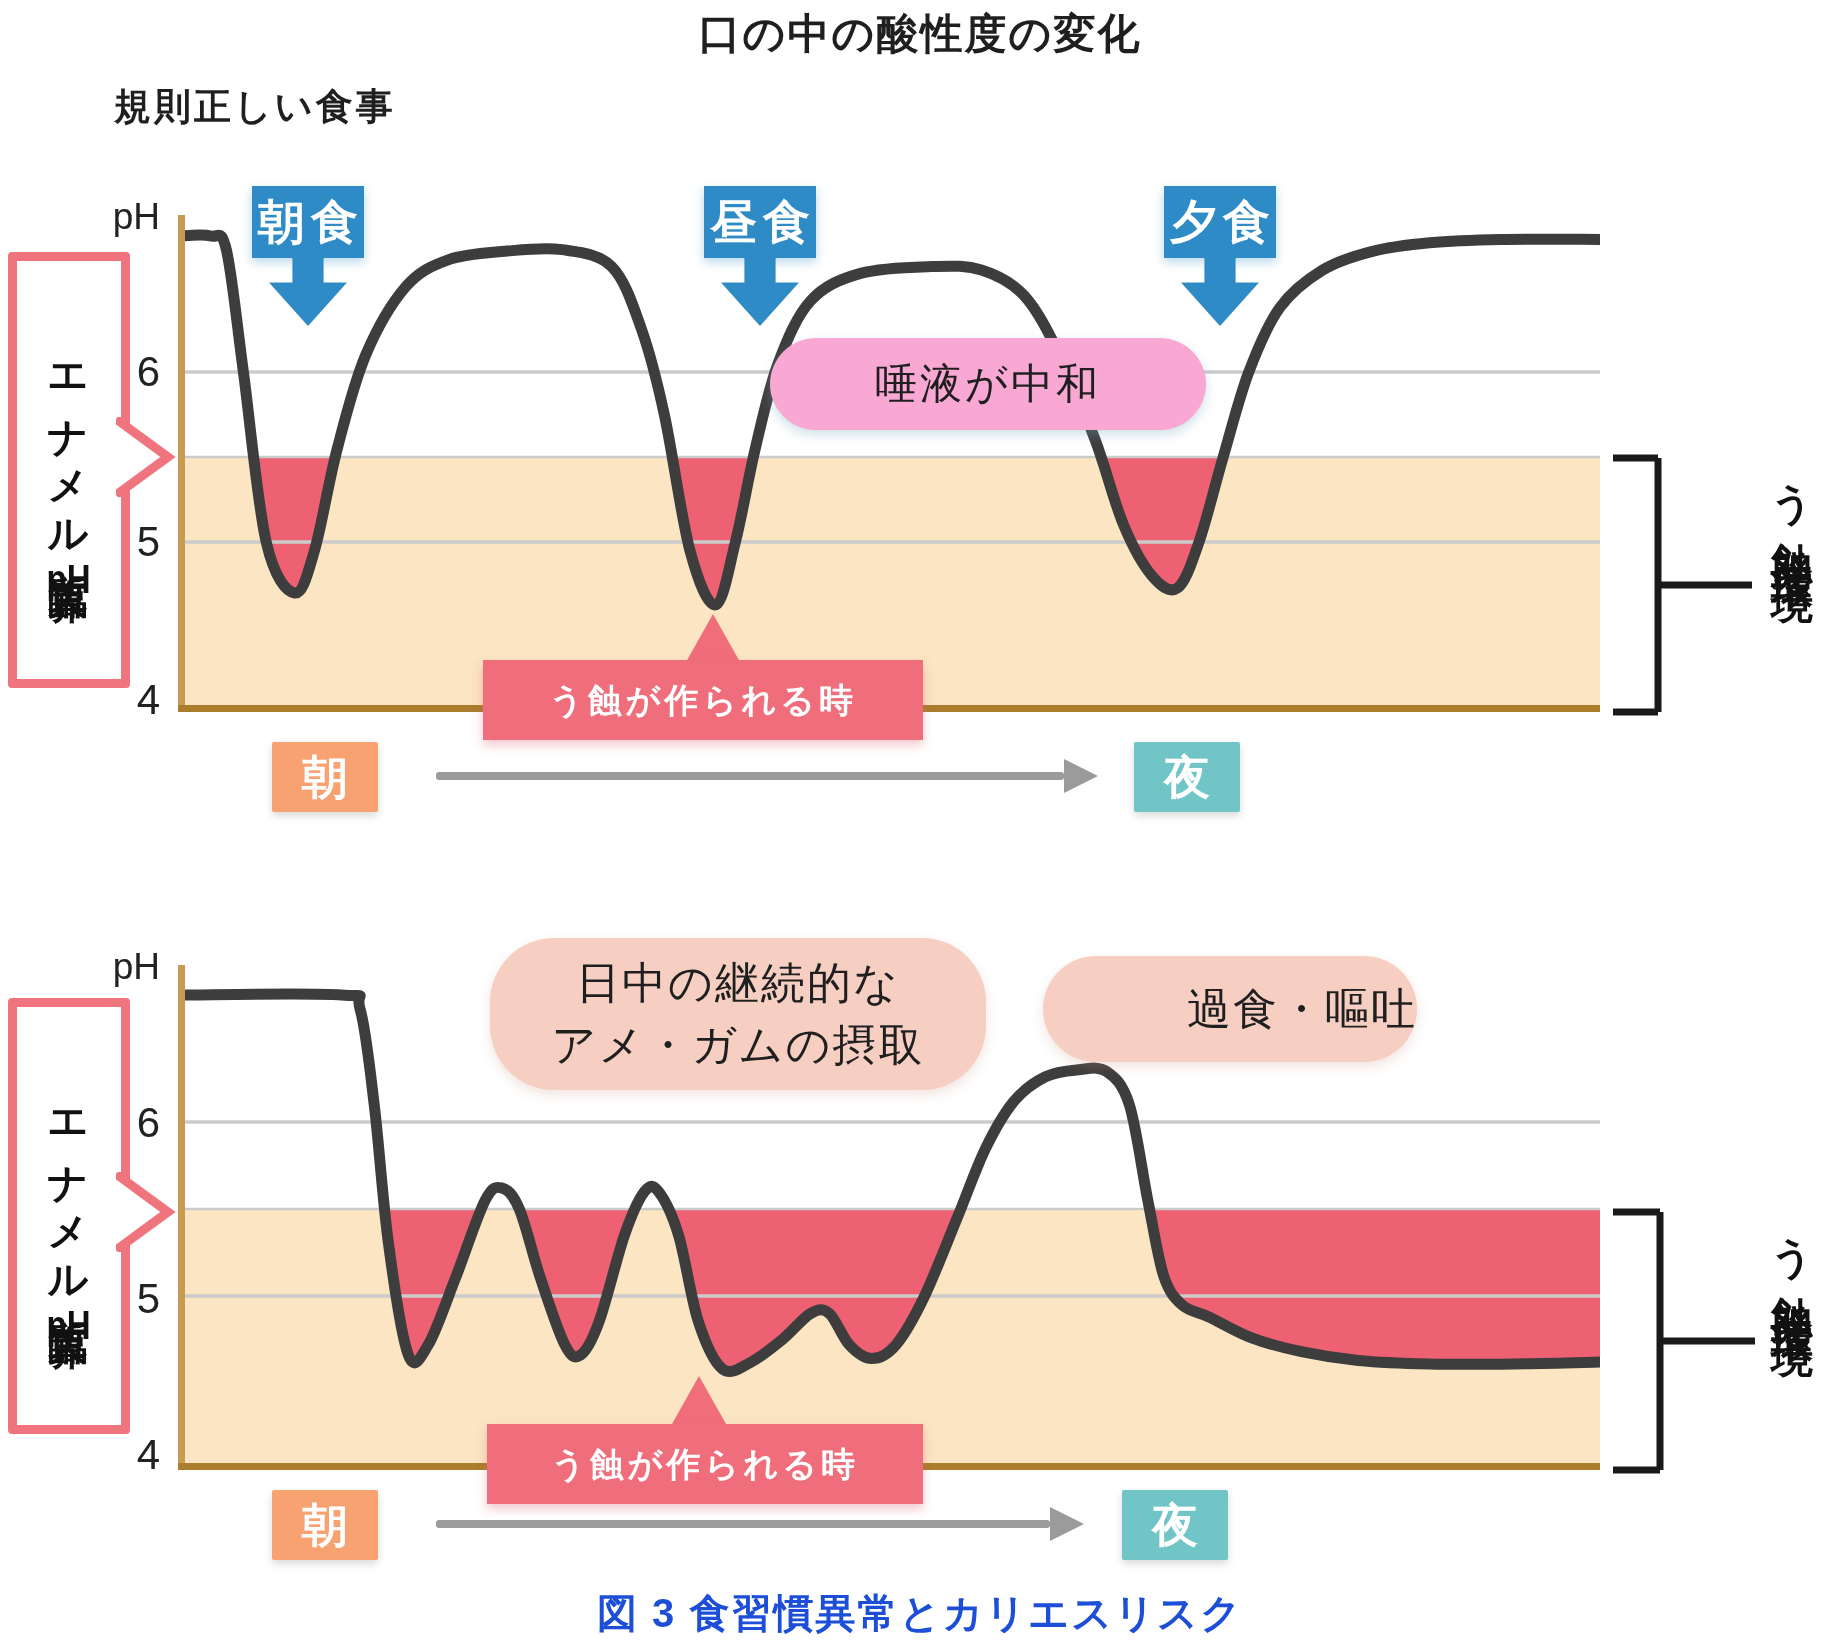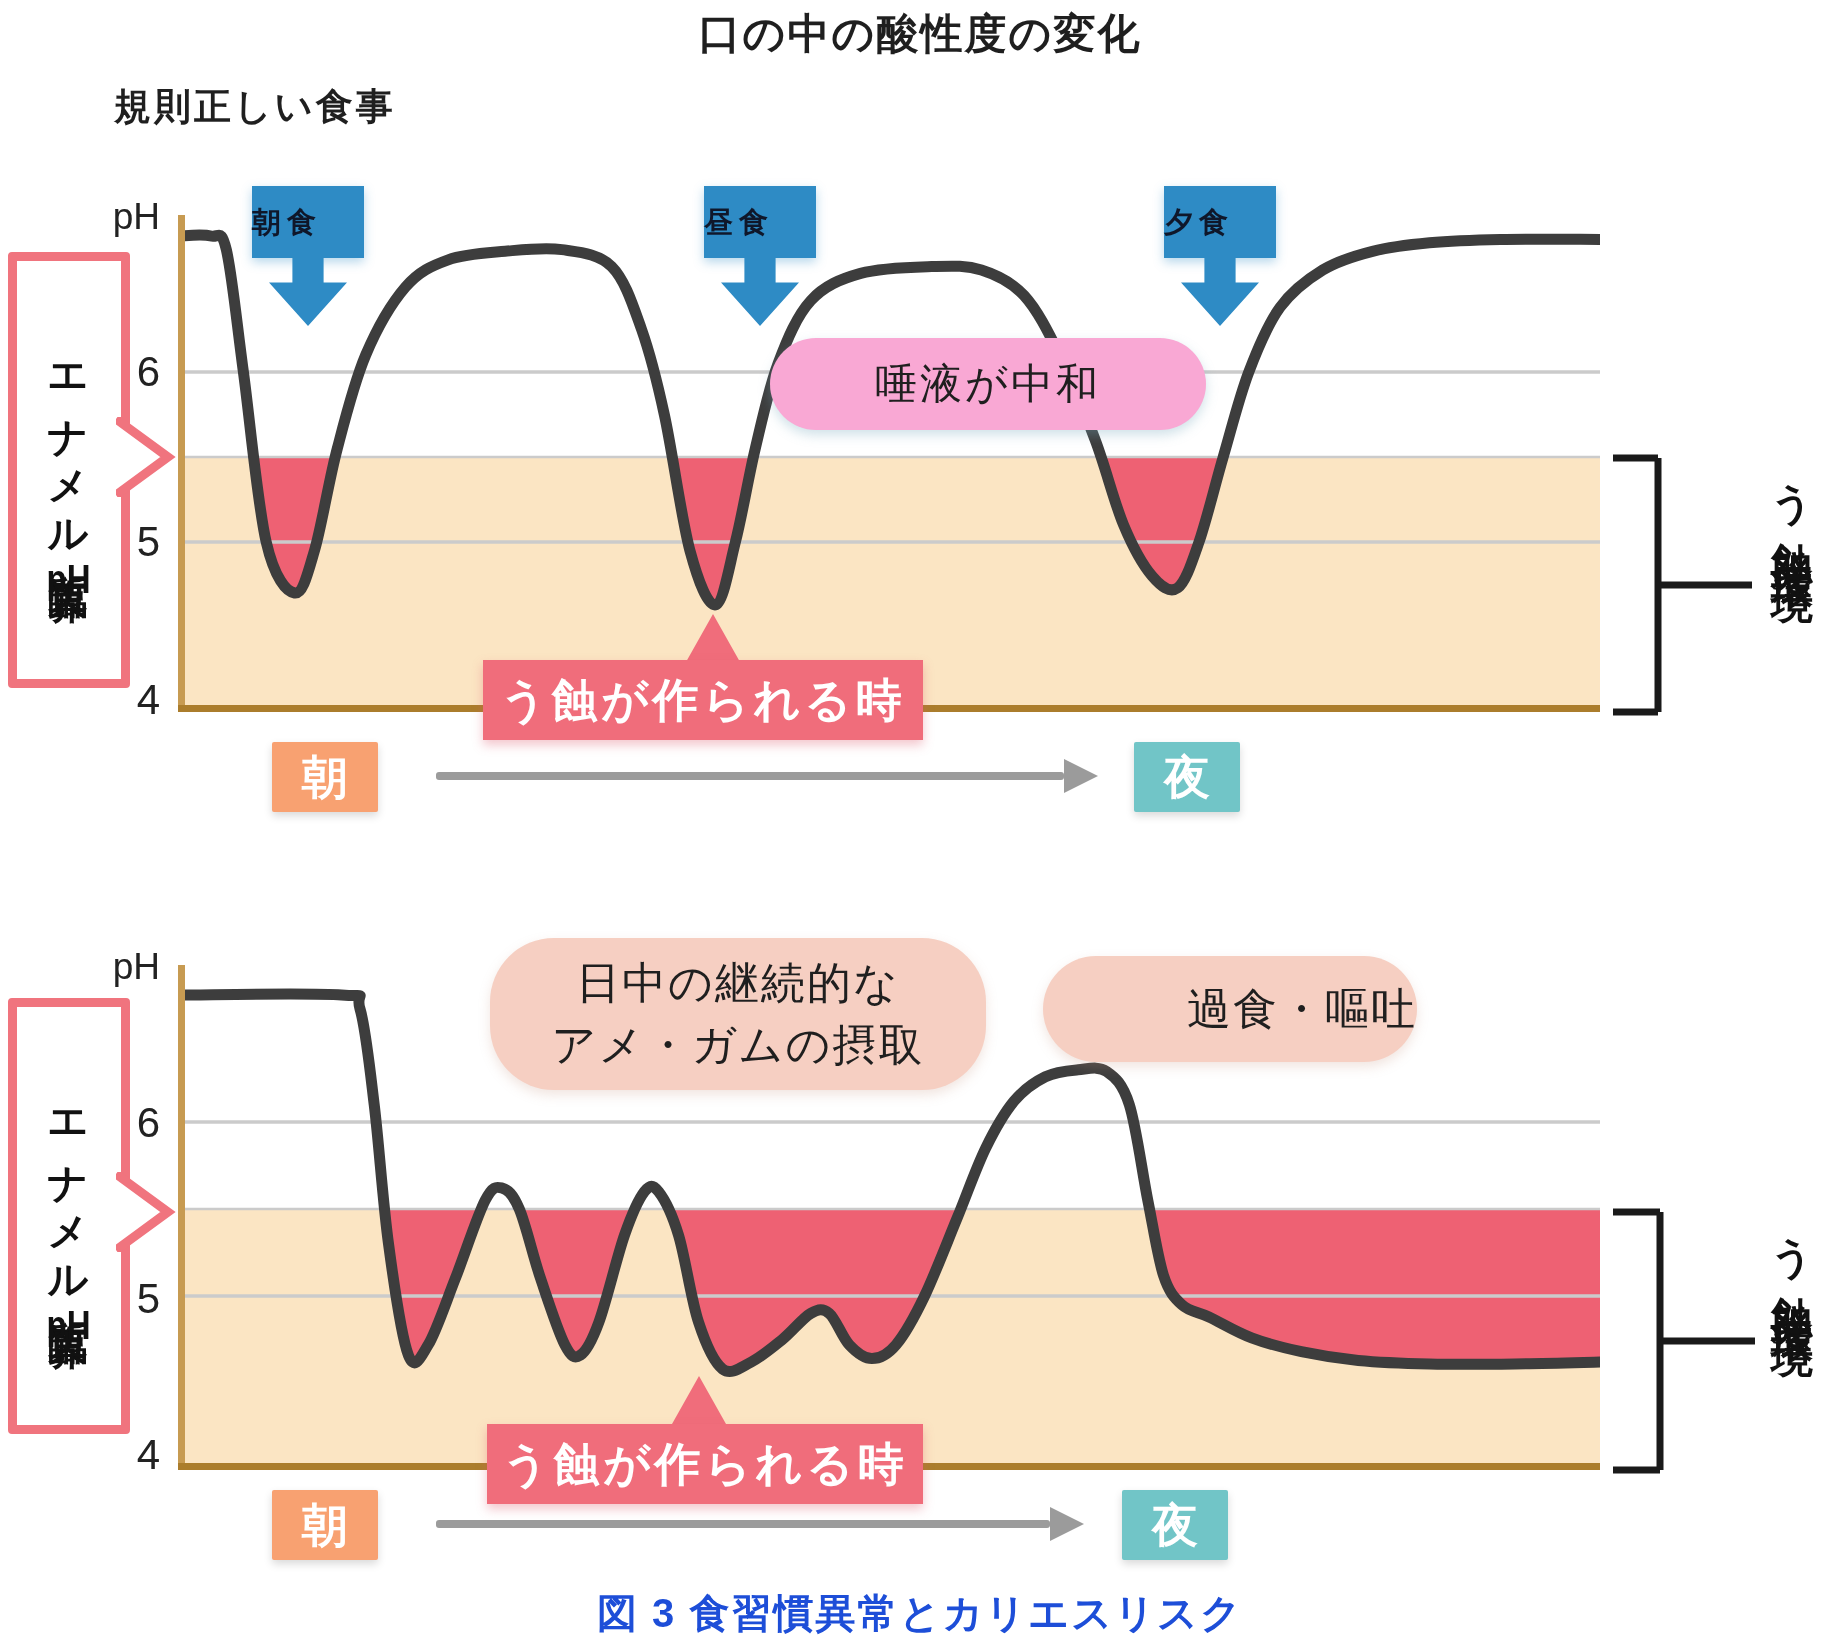--- a/index.html
+++ b/index.html
@@ -6,29 +6,29 @@
   .stage{
     position:relative;width:1840px;height:1640px;background:#ffffff;overflow:hidden;
     font-family:"Liberation Sans","DejaVu Sans",sans-serif;color:#1f1f1f;
   }
   .abs{position:absolute;}
   .title{left:0;top:6px;width:1840px;text-align:center;font-size:42px;font-weight:bold;letter-spacing:2px;}
   .subtitle{left:114px;top:82px;font-size:37px;font-weight:bold;letter-spacing:3px;}
   .plot{position:absolute;}
   .axis-text{width:72px;text-align:right;font-size:42px;line-height:44px;color:#222;}
   .ph-label{width:72px;text-align:right;font-size:37px;font-weight:500;color:#222;}
-  .meal-box{width:112px;height:72px;line-height:72px;text-align:left;background:#2e8bc5;color:#0f172a;
-    font-size:29px;font-weight:bold;letter-spacing:6px;box-shadow:0 4px 10px rgba(46,139,197,.35);}
+  .meal-box{width:112px;height:72px;line-height:72px;text-align:right;background:#2e8bc5;color:#ffffff;
+    font-size:47px;font-weight:bold;letter-spacing:6px;box-shadow:0 4px 10px rgba(46,139,197,.35);}
   .meal-arrow{width:78px;height:68px;background:#2e8bc5;
     clip-path:polygon(30% 0,70% 0,70% 36%,100% 36%,50% 100%,0 36%,30% 36%);}
   .bubble{background:#f9a8d4;border-radius:46px;text-align:center;font-size:42px;letter-spacing:3px;
     box-shadow:0 5px 12px rgba(120,170,190,.35);}
   .bubble-pink{background:#f6cfc2;border-radius:64px;text-align:center;font-size:44px;letter-spacing:2px;
     box-shadow:0 5px 12px rgba(200,150,130,.25);}
-  .caries-label{background:#f06d7b;color:#fff;text-align:center;font-size:46px;font-weight:bold;
+  .caries-label{background:#f06d7b;color:#fff;text-align:center;font-size:34px;font-weight:bold;
     letter-spacing:4px;height:80px;line-height:80px;box-shadow:0 5px 10px rgba(220,90,110,.35);}
   .caries-pointer{width:0;height:0;border-left:27px solid transparent;border-right:27px solid transparent;
     border-bottom:48px solid #f06d7b;}
   .day-box{width:106px;height:70px;line-height:70px;text-align:center;color:#fff;font-size:46px;font-weight:bold;
     border-radius:2px;box-shadow:0 4px 8px rgba(0,0,0,.15);}
   .day-morning{background:#f8a171;}
   .day-night{background:#71c5c7;}
   .tl-line{height:8px;background:#9b9b9b;border-radius:3px;}
   .tl-head{width:0;height:0;border-top:17px solid transparent;border-bottom:17px solid transparent;
     border-left:34px solid #9b9b9b;}

